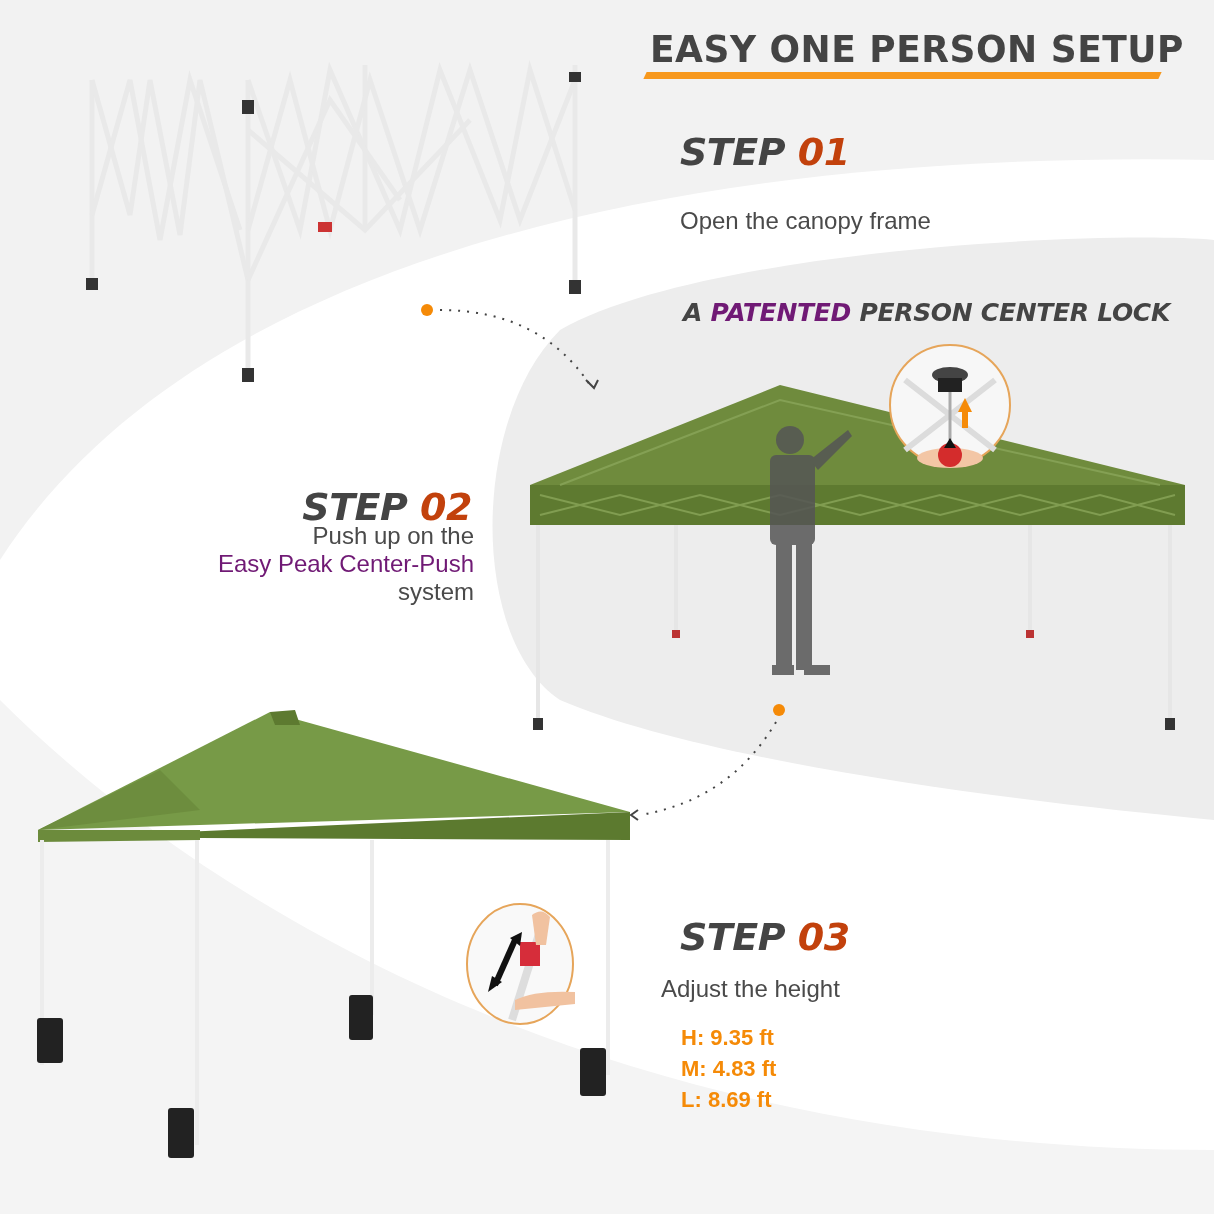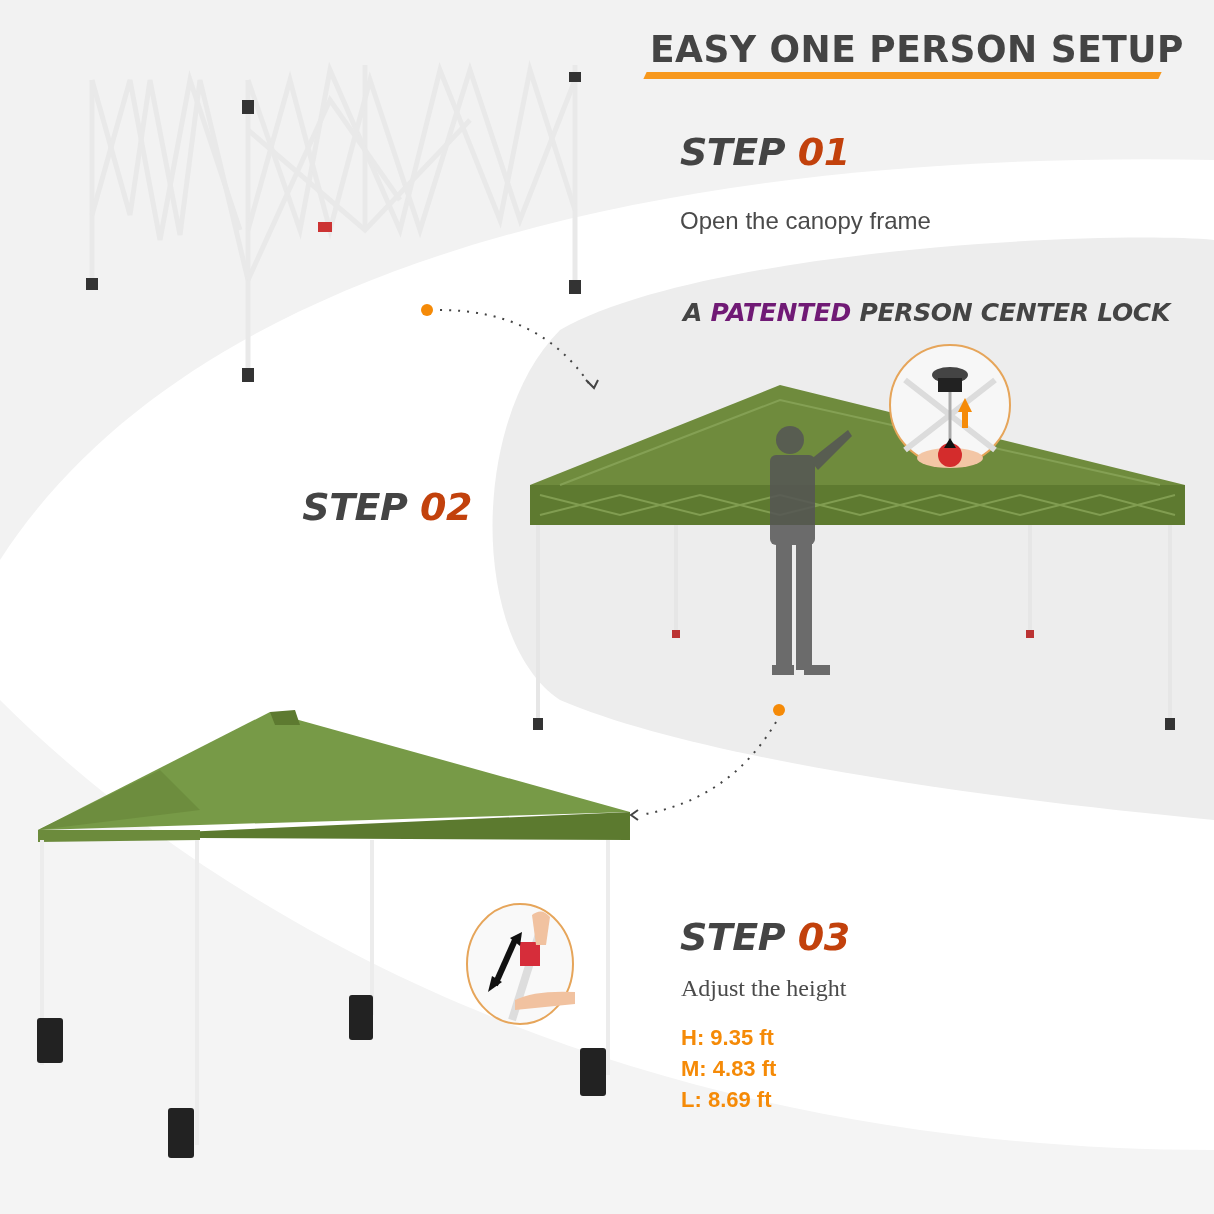--- a/index.html
+++ b/index.html
@@ -182,24 +182,27 @@
   <span>A</span>
   <span class="orange">PATENTED</span>
   <span>PERSON CENTER LOCK</span>
 </div>
 
 <div class="step-title" style="right:742px; top:485px; text-align:center;">
   <span>STEP</span>
   <span class="num">02</span>
 </div>
 <div class="step-desc" style="right:740px; top:522px; text-align:right; line-height:28px;">
+  <div>Push up on the</div>
+  <div class="orange">Easy Peak Center-Push</div>
+  <div>system</div>
 </div>
 
 <div class="step-title" style="left:680px; top:915px;">
   <span>STEP</span>
   <span class="num">03</span>
 </div>
-<div class="step-desc" style="left:681px; top:975px;font-family:Liberation Serif, serif;">Adjust the height</div>
+<div class="step-desc" style="left:661px; top:975px;">Adjust the height</div>
 <div class="heights">
   <div><span>H:</span> <span>9.35 ft</span></div>
   <div><span>M:</span> <span>4.83 ft</span></div>
   <div><span>L:</span> <span>8.69 ft</span></div>
 </div>
 
 </body></html>

